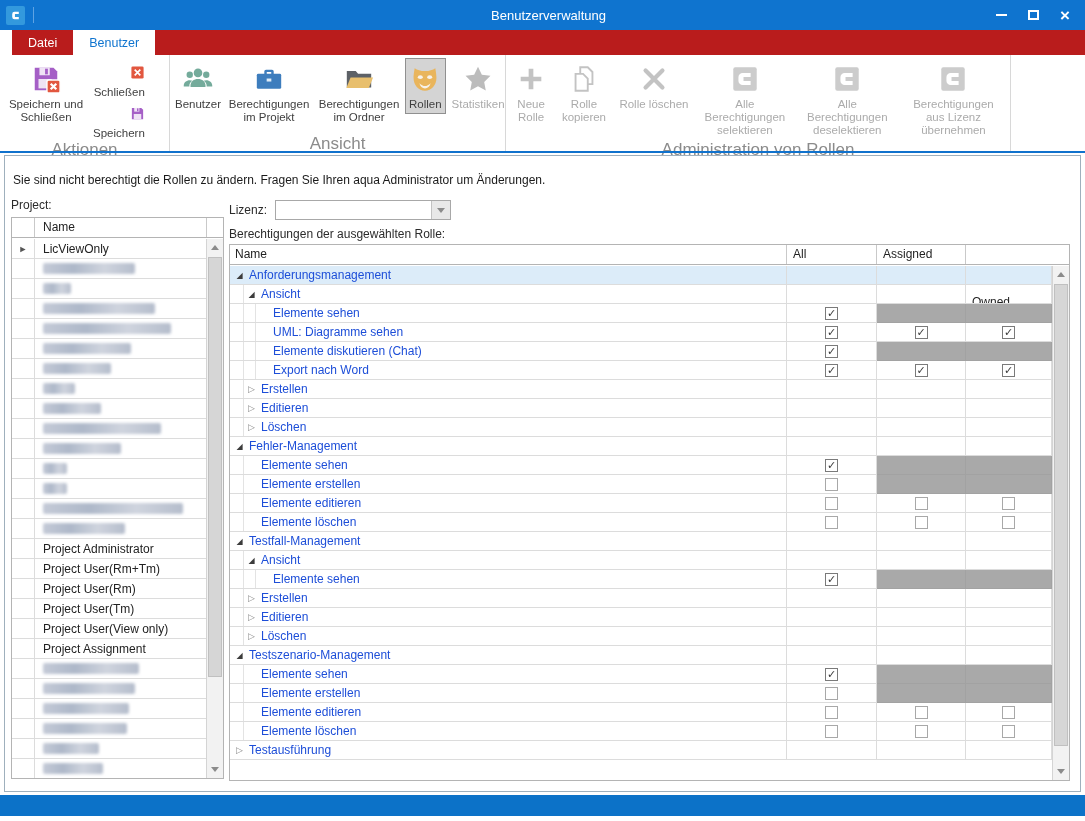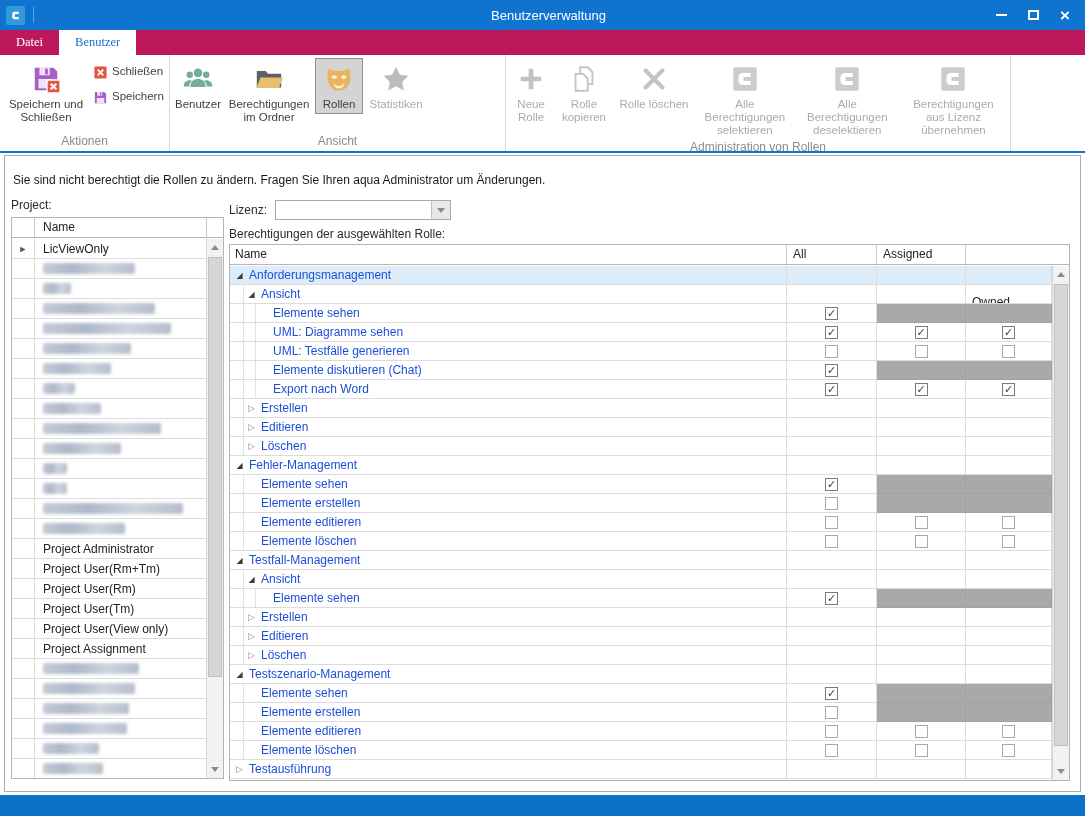--- a/index.html
+++ b/index.html
@@ -14,35 +14,35 @@
   .appicon svg { display:block; }
   .titlebar-sep { width:1px; height:16px; background:#5ea3e3; margin-left:8px; }
   .wtitle { position:absolute; left:12px; right:0; text-align:center; color:#ffffff; font-size:13px; pointer-events:none; }
   .winbtns { position:absolute; right:4px; top:0; height:30px; display:flex; }
   .winbtn { width:32px; height:30px; display:flex; align-items:center; justify-content:center; color:#fff; }
   .ic-min { width:11px; height:2px; background:#fff; }
   .ic-max { width:11px; height:10px; border:2px solid #fff; }
   .ic-close { font-size:17px; line-height:17px; font-weight:bold; }
 
   
-  .tabstrip { position:absolute; top:30px; left:0; right:0; height:25px; background:#be185d; display:flex; align-items:flex-end;font-family:Liberation Serif, serif; }
+  .tabstrip { position:absolute; top:30px; left:12px; right:0; height:25px; background:#b91c1c; display:flex; align-items:flex-end; }
   .tab { height:25px; padding:0 16px; display:flex; align-items:center; color:#ffffff; font-size:12.5px; }
   .tab.selected { background:#ffffff; color:#0f74cf; }
 
   
   .ribbon { position:absolute; top:55px; left:0; right:0; height:96px; background:#ffffff; display:flex; }
   .rgroup { position:relative; display:flex; flex-direction:column; border-right:1px solid #d8d8d8; }
   .rbuttons { flex:1; display:flex; align-items:flex-start; padding:3px 2px 0 2px; }
-  .rgroup-label { height:17px; text-align:center; color:#8b8b8b; font-size:12px; }
+  .rgroup-label { height:17px; text-align:center; color:#8b8b8b; font-size:17px; }
   .bigbtn { display:flex; flex-direction:column; align-items:center; padding:4px 3px 2px 3px; margin:0 1px; font-size:11.5px; line-height:13px; color:#3f3f3f; text-align:center; border:1px solid transparent; }
   .bigbtn .bicon { width:32px; height:32px; display:flex; align-items:center; justify-content:center; margin-bottom:3px; }
   .bigbtn.selected { background:#d4d4d4; border:1px solid #909090; }
   .bigbtn.disabled { color:#ababab; }
   .smallcol { display:flex; flex-direction:column; gap:6px; padding-top:6px; }
-  .smallbtn { display:flex; align-items:flex-start; gap:4px; font-size:11.5px; color:#3f3f3f; padding:1px 3px; }
+  .smallbtn { display:flex; align-items:flex-end; gap:4px; font-size:11.5px; color:#3f3f3f; padding:1px 3px;flex-direction:column; }
   .ribbon-edge { position:absolute; top:151px; left:0; right:0; height:2px; background:#1072cd; }
 
   
   .content { position:absolute; top:155px; left:4px; width:1077px; height:637px; background:#ffffff; border:1px solid #9fb0bd; }
   .warning { position:absolute; top:17px; left:8px; font-size:12px; color:#1a1a1a; }
   .roles-label { position:absolute; top:42px; left:6px; }
   .license-row { position:absolute; top:44px; left:224px; display:flex; align-items:center; gap:8px; }
   .combo { width:176px; height:20px; border:1px solid #a8a8a8; background:#fff; display:flex; }
   .combo-val { flex:1; }
   .combo-btn { width:19px; border-left:1px solid #c2c2c2; background:#e8e8e8; display:flex; align-items:center; justify-content:center; }
@@ -179,20 +179,30 @@
                   <circle cx="24.8" cy="11.5" r="3.4"></circle>
                   <path d="M31.2 23c0-3.4-2.8-5.8-6.4-5.8-1 0-2 .2-2.8.6 2.2 1.5 3.2 3.4 3.2 5.2v.9h6z"></path>
                 </g>
               </svg>
           </span>
           <span>Benutzer</span>
         </div>
         <div class="bigbtn" style="width:88px">
           <span class="bicon">
             <svg width="30" height="30" viewBox="0 0 32 32">
+                <path d="M11 11V7.8A1.8 1.8 0 0 1 12.8 6h6.4A1.8 1.8 0 0 1 21 7.8V11h-2.6V8.5h-4.8V11z" fill="#3d7dbd"></path>
+                <rect x="3" y="10.5" width="26" height="16" rx="1.5" fill="#3d7dbd"></rect>
+                <rect x="13.5" y="15.5" width="5" height="3.2" fill="#ddebf7"></rect>
+              </svg>
+          </span>
+          <span>Berechtigungen im Projekt</span>
+        </div>
+        <div class="bigbtn" style="width:88px">
+          <span class="bicon">
+            <svg width="30" height="30" viewBox="0 0 32 32">
                 <path d="M3 7.5h9.5l2.5 3H29V25H3z" fill="#5d6166"></path>
                 <path d="M2.5 25.5L7 14.5h24l-4.5 11z" fill="#e8bf6d"></path>
               </svg>
           </span>
           <span>Berechtigungen im Ordner</span>
         </div>
         <div class="bigbtn selected" style="width:48px">
           <span class="bicon">
             <svg width="30" height="30" viewBox="0 0 32 32">
                 <path d="M5 4.5c3 2 6 3 11 3s8-1 11-3c0 0 1.2 6.5 1.2 10.5 0 7.5-5.2 13.5-12.2 13.5S3.8 22.5 3.8 15C3.8 11 5 4.5 5 4.5z" fill="#e9b55c"></path>
@@ -522,37 +532,20 @@
             </div>
             <div class="pcell owned">
               <span class="cb on">✓</span>
             </div>
           </div>
           <div class="prow">
             <div class="pname">
               <span class="sp"></span>
               <span class="sp"></span>
               <span class="exp"></span>
-              <span class="plabel">UML: Testfälle generieren</span>
-            </div>
-            <div class="pcell all">
-              <span class="cb"></span>
-            </div>
-            <div class="pcell assigned">
-              <span class="cb"></span>
-            </div>
-            <div class="pcell owned">
-              <span class="cb"></span>
-            </div>
-          </div>
-          <div class="prow">
-            <div class="pname">
-              <span class="sp"></span>
-              <span class="sp"></span>
-              <span class="exp"></span>
               <span class="plabel">Elemente diskutieren (Chat)</span>
             </div>
             <div class="pcell all">
               <span class="cb on">✓</span>
             </div>
             <div class="pcell assigned gray"></div>
             <div class="pcell owned gray"></div>
           </div>
           <div class="prow">
             <div class="pname">

